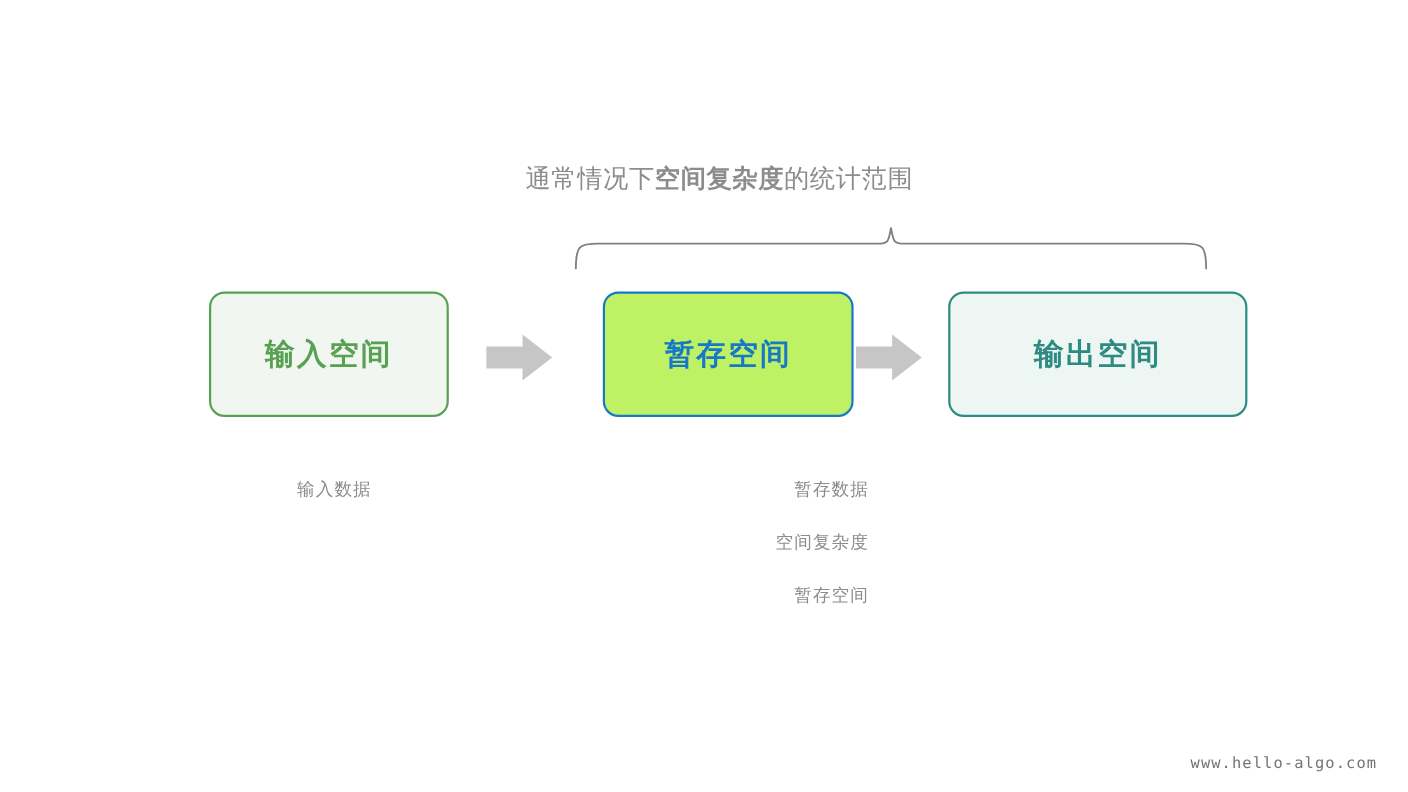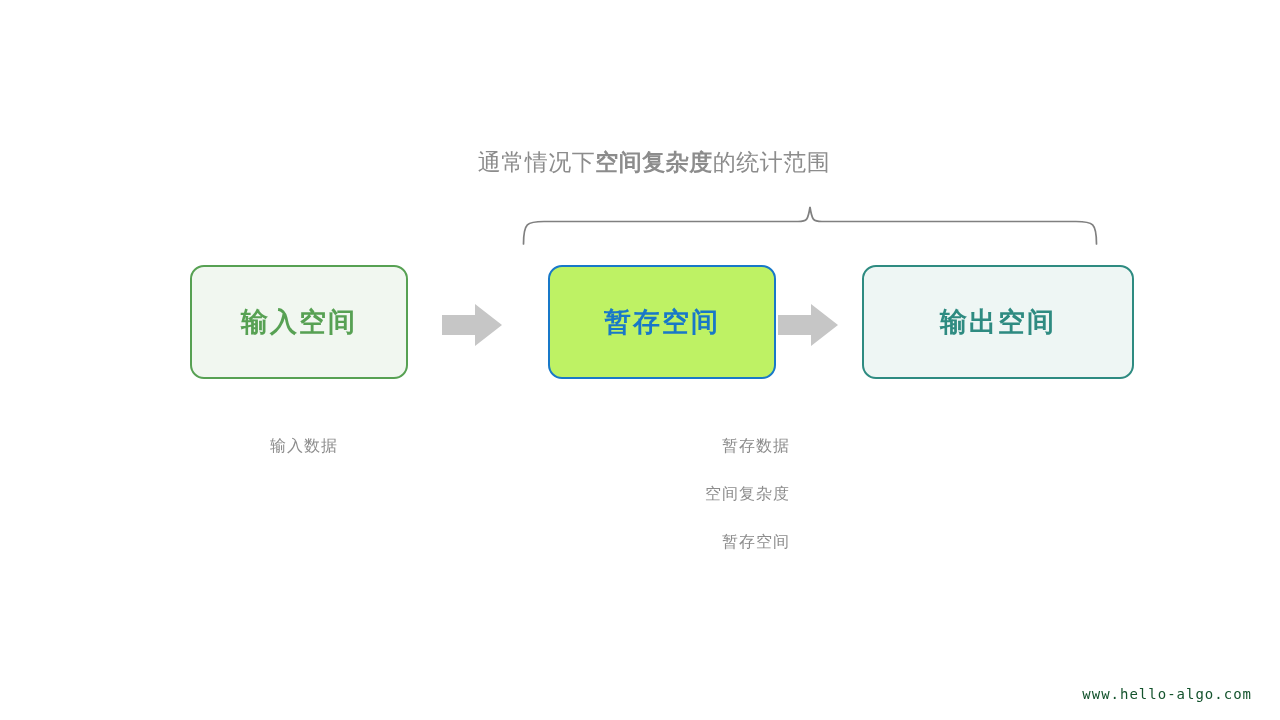--- a/index.html
+++ b/index.html
@@ -128,21 +128,21 @@
   #caption-output { left: 826px; }
 
   
   #watermark {
     position: absolute;
     right: 28px;
     bottom: 18px;
     font-family: "DejaVu Sans Mono", "Liberation Mono", monospace;
     font-size: 14px;
     letter-spacing: 1px;
-    color: #14532d;
+    color: #737373;
     white-space: nowrap;
   }
 </style>
 </head>
 <body>
 
 <div id="canvas">
 
   <div class="scope-caption">
     <span class="scope-caption-inner">

